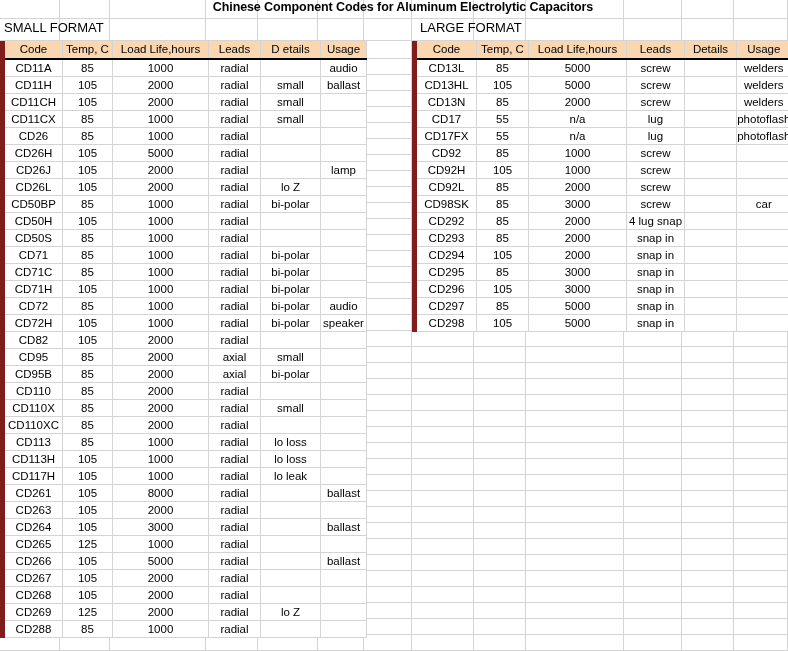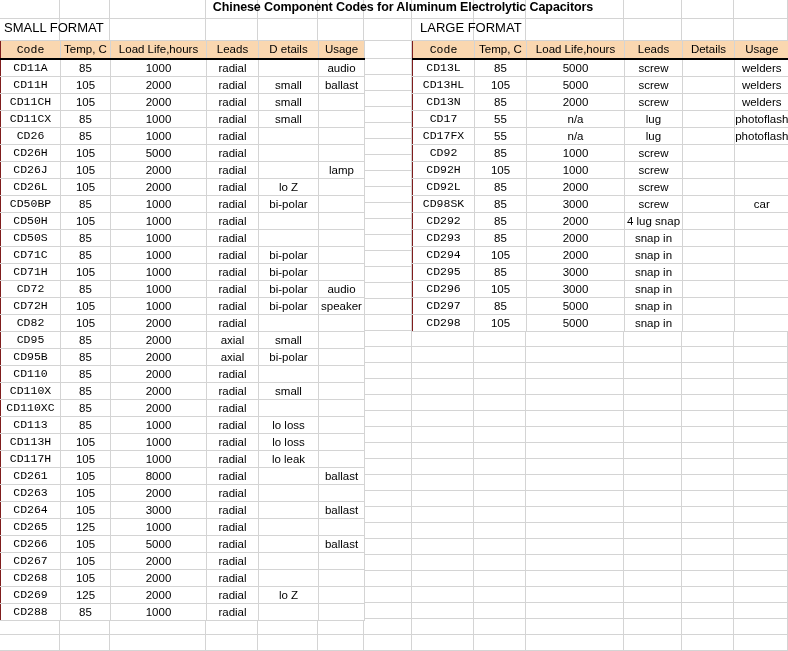--- a/index.html
+++ b/index.html
@@ -37,22 +37,21 @@
     overflow:hidden;white-space:nowrap;
     background:#fff;
   }
   table.xl th{
     background:#fad7b0;
     border-bottom:2px solid #000;
     height:17px;line-height:17px;
     font-size:11.5px;
   }
   table.xl tr td:first-child,table.xl tr th:first-child{
-    border-left:1px solid #7f1d1d;
-    font-family:Liberation Mono, monospace;
+    border-left:5px solid #7f1d1d;
   }
 
   
   #tbl-small{left:0px;top:41px;width:364px;}
   #tbl-small col.c-code{width:60px;}
   #tbl-small col.c-temp{width:50px;}
   #tbl-small col.c-life{width:96px;}
   #tbl-small col.c-leads{width:52px;}
   #tbl-small col.c-det{width:60px;}
   #tbl-small col.c-use{width:46px;}
@@ -237,20 +236,28 @@
         </tr>
         <tr>
           <td>CD50S</td>
           <td>85</td>
           <td>1000</td>
           <td>radial</td>
           <td></td>
           <td></td>
         </tr>
         <tr>
+          <td>CD71</td>
+          <td>85</td>
+          <td>1000</td>
+          <td>radial</td>
+          <td>bi-polar</td>
+          <td></td>
+        </tr>
+        <tr>
           <td>CD71C</td>
           <td>85</td>
           <td>1000</td>
           <td>radial</td>
           <td>bi-polar</td>
           <td></td>
         </tr>
         <tr>
           <td>CD71H</td>
           <td>105</td>

